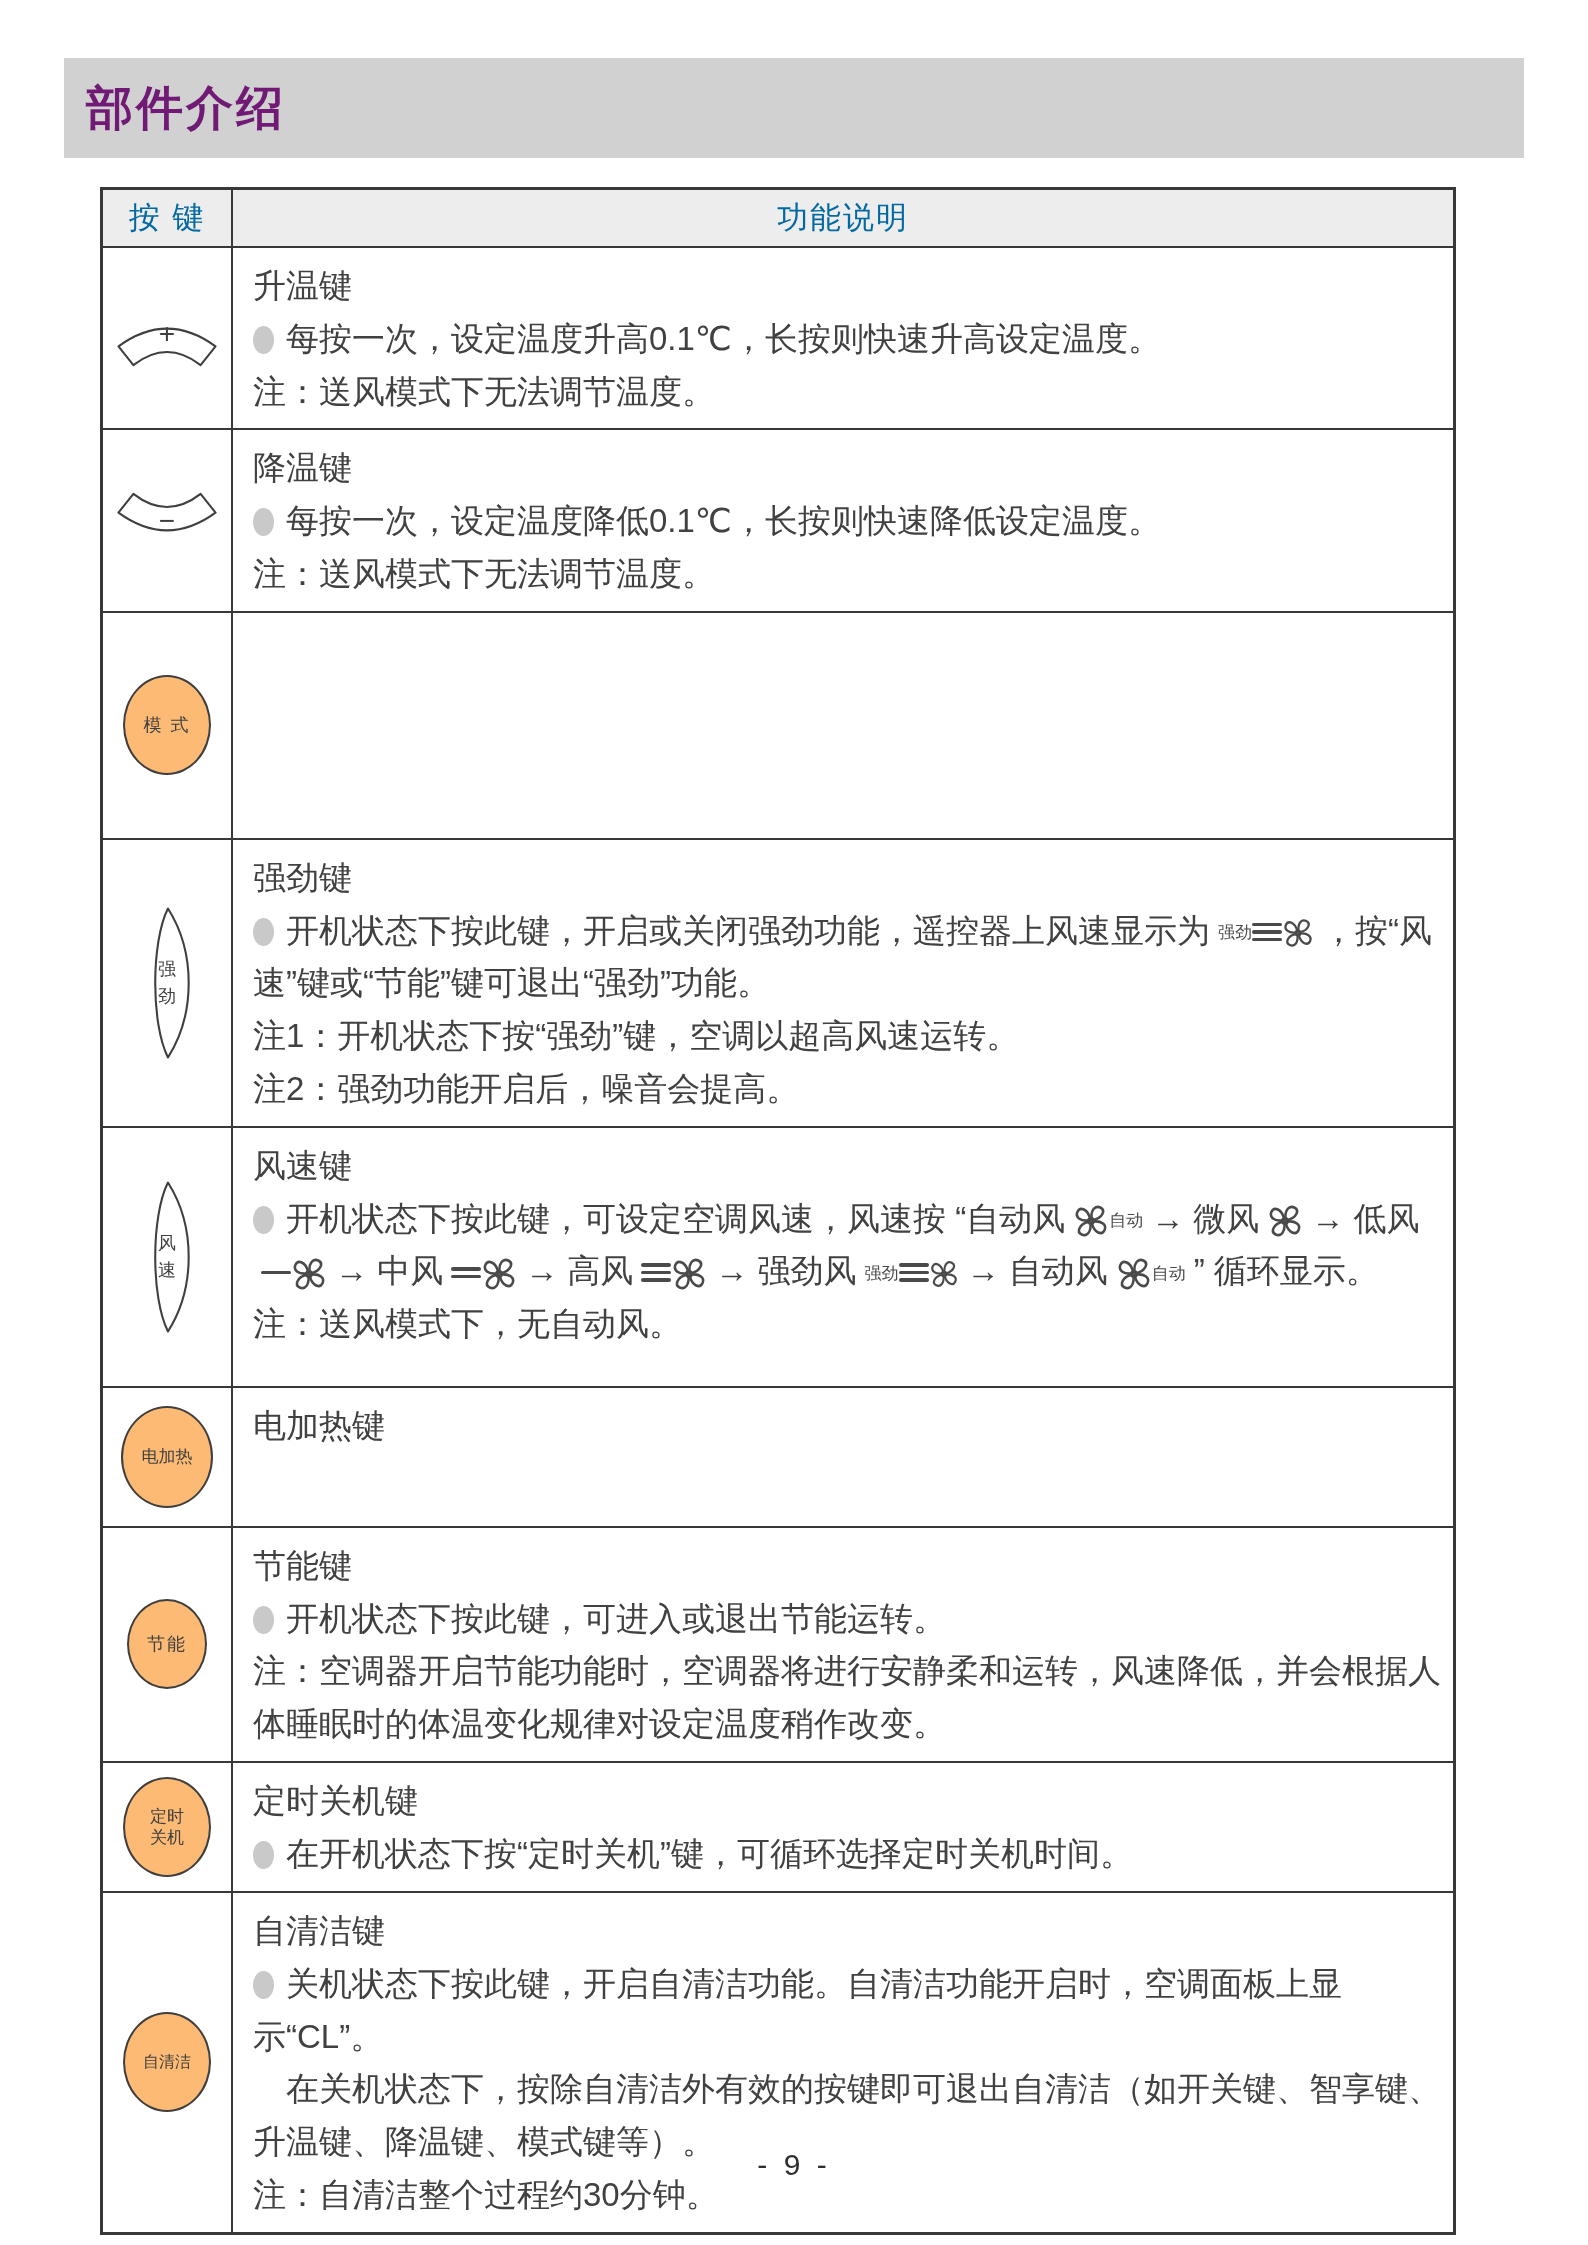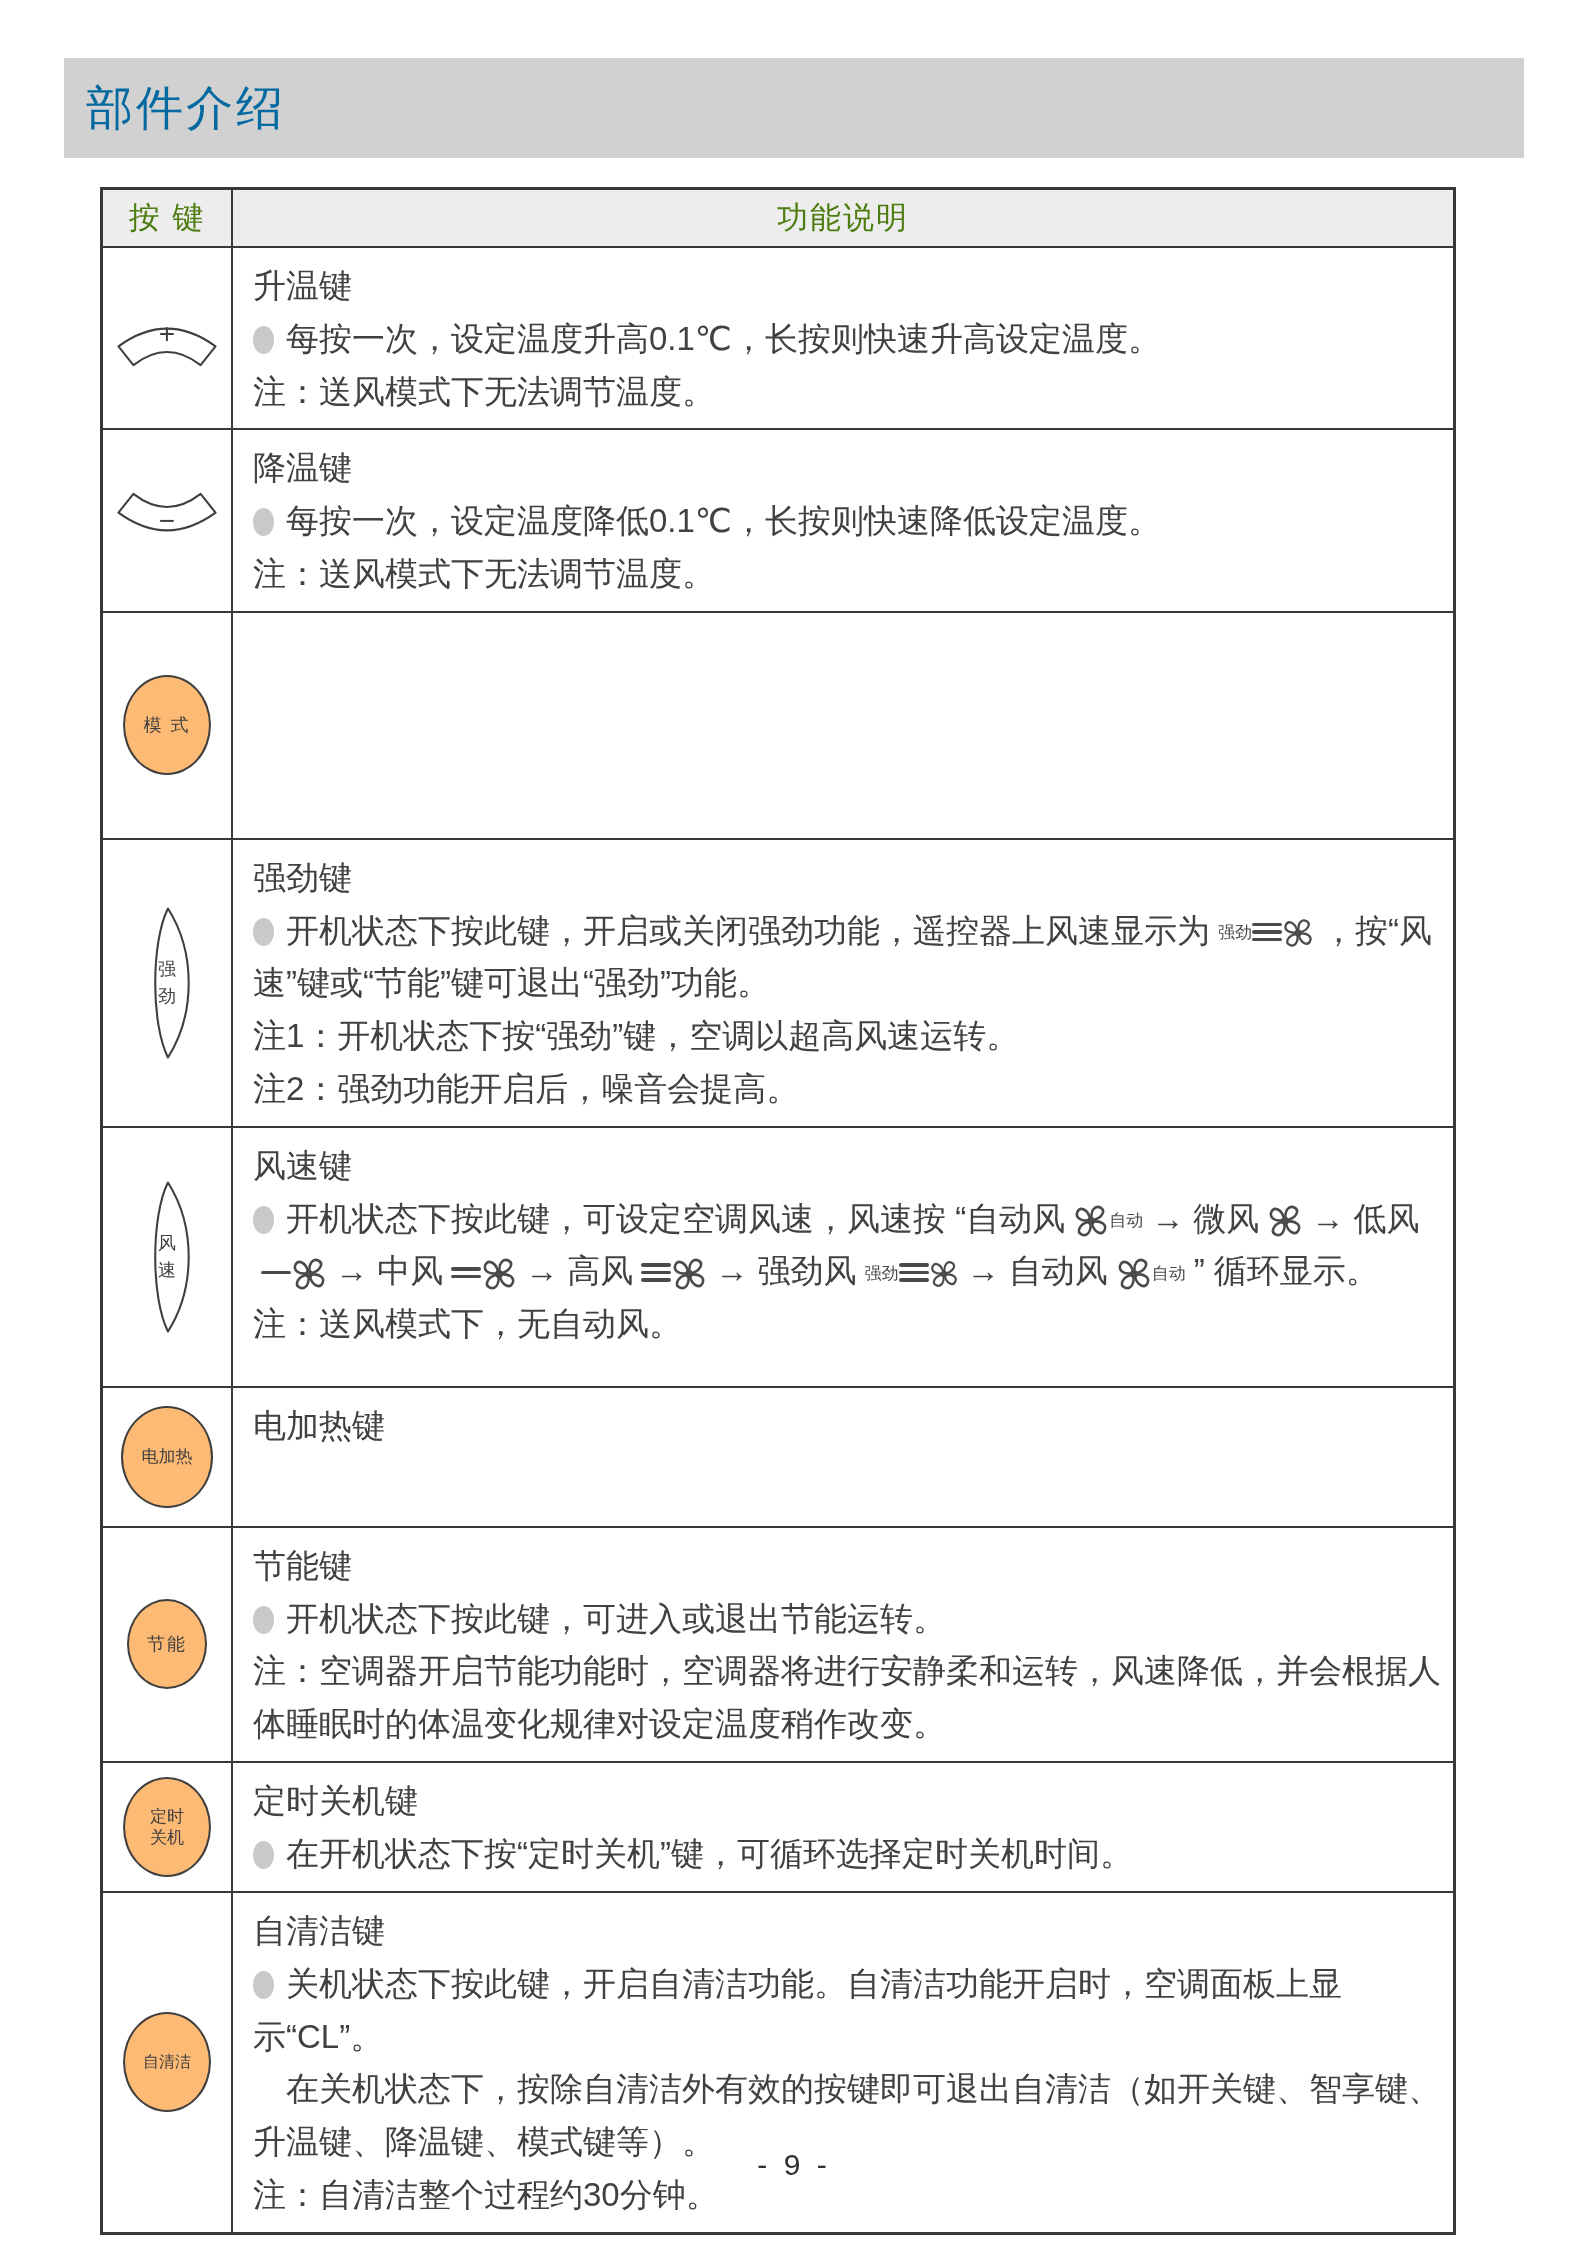--- a/index.html
+++ b/index.html
@@ -7,31 +7,31 @@
     width:1588px;height:2245px;background:#ffffff;position:relative;
     font-family:"Liberation Sans","DejaVu Sans",sans-serif;
     color:#414141;overflow:hidden;
   }
   
   .header-bar{
     position:absolute;left:64px;top:58px;width:1460px;height:100px;
     background:#d1d1d1;display:flex;align-items:center;box-sizing:border-box;
     padding-left:22px;
   }
-  .header-title{font-size:47px;font-weight:normal;color:#0369a1;letter-spacing:3px;}
+  .header-title{font-size:47px;font-weight:bold;color:#701a75;letter-spacing:3px;}
   
   .tbl{
     position:absolute;left:100px;top:187px;width:1356px;
     border:3px solid #383838;box-sizing:border-box;background:#fff;
   }
   .trow{display:flex;box-sizing:border-box;}
   .trow + .trow{border-top:2px solid #383838;}
   .thead{background:#ededed;min-height:56px;}
   .thead .hcell{display:flex;align-items:center;justify-content:center;
-    font-size:31px;color:#4d7c0f;letter-spacing:2px;}
+    font-size:31px;color:#0369a1;letter-spacing:2px;}
   .cell-btn{
     width:130px;flex:0 0 130px;border-right:2px solid #383838;
     display:flex;align-items:center;justify-content:center;box-sizing:border-box;
   }
   .cell-fn{flex:1;box-sizing:border-box;padding:12px 8px 10px 20px;
     font-size:33px;line-height:1.6;color:#414141;}
   .cell-fn p{margin:0;}
   .r1{min-height:173px;} .r2{min-height:177px;} .r3{min-height:227px;}
   .r4{min-height:270px;} .r5{min-height:260px;} .r6{min-height:140px;}
   .r7{min-height:210px;} .r8{min-height:130px;} .r9{min-height:300px;}

